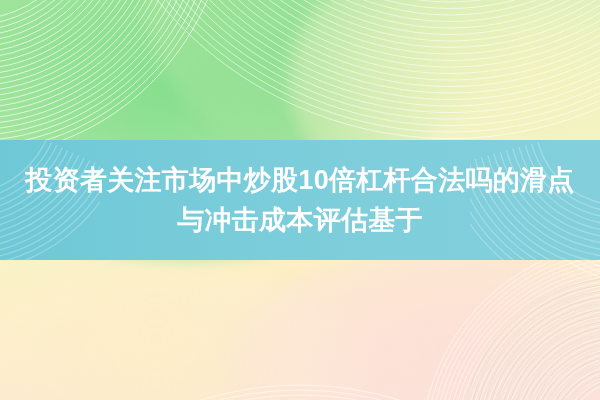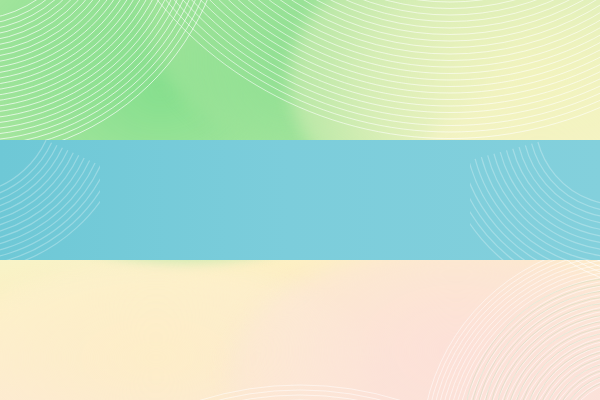--- a/index.html
+++ b/index.html
@@ -399,15 +399,16 @@
           <path d="M 228.58 92.22 A 137 137 0 0 1 17.67 15.46" stroke-opacity="0.9"></path>
           <path d="M 232.31 97.55 A 143.5 143.5 0 0 1 11.39 17.14" stroke-opacity="0.9"></path>
           <path d="M 236.04 102.87 A 150 150 0 0 1 5.11 18.82" stroke-opacity="0.9"></path>
           <path d="M 239.76 108.20 A 156.5 156.5 0 0 1 -1.17 20.51" stroke-opacity="0.9"></path>
           <path d="M 243.49 113.52 A 163 163 0 0 1 -7.45 22.19" stroke-opacity="0.9"></path>
           <path d="M 247.22 118.85 A 169.5 169.5 0 0 1 -13.72 23.87" stroke-opacity="0.9"></path>
           <path d="M 250.95 124.17 A 176 176 0 0 1 -20.00 25.55" stroke-opacity="0.9"></path>
           <path d="M 254.68 129.50 A 182.5 182.5 0 0 1 -26.28 27.23" stroke-opacity="0.9"></path>
         </g>
     </svg>
+    <div class="title-text">投资者关注市场中炒股10倍杠杆合法吗的滑点与冲击成本评估基于</div>
   </div>
 
 </div>
 
 </body></html>

